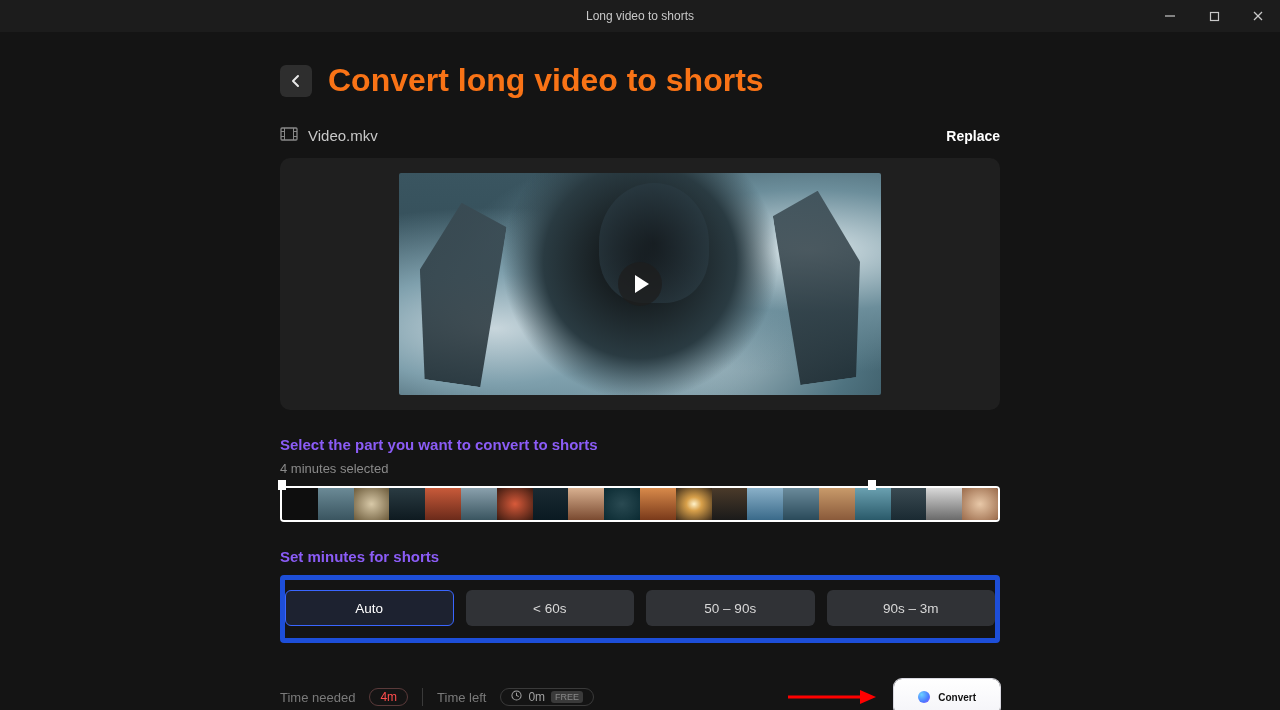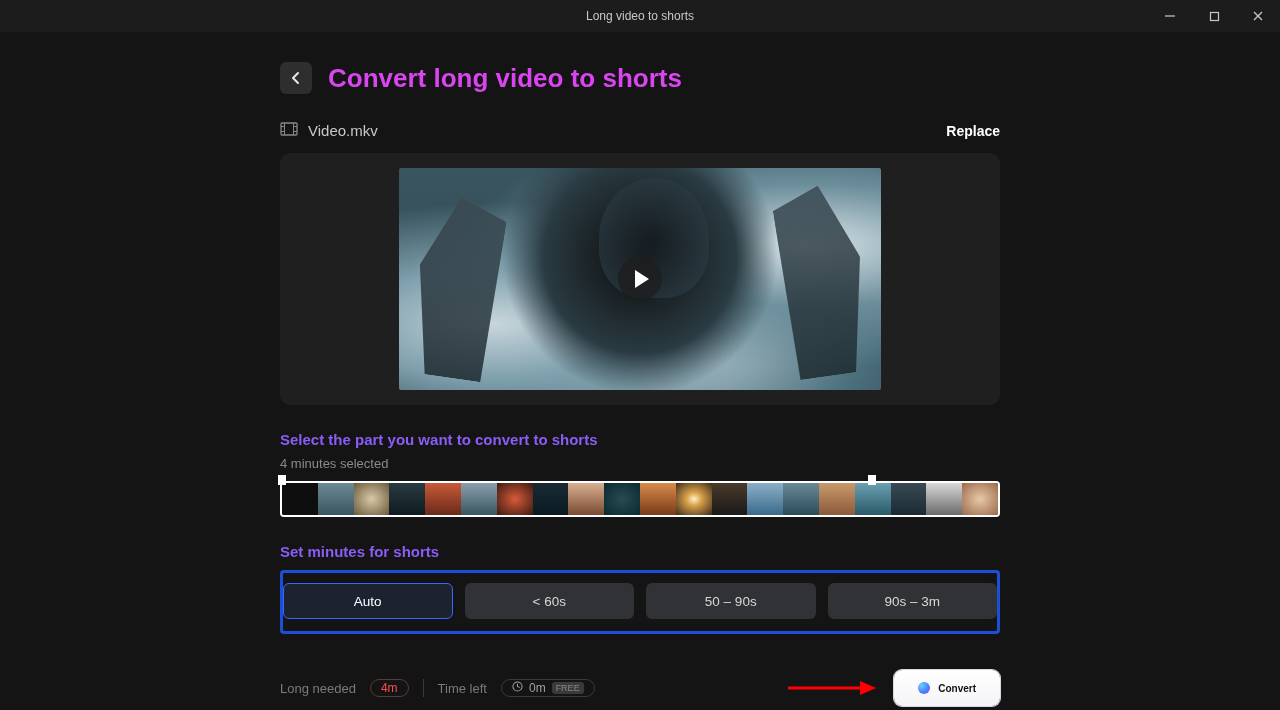--- a/index.html
+++ b/index.html
@@ -9,21 +9,21 @@
   .titlebar .title { font-size:12px; color:#c8c8c8; }
   .win-controls { position:absolute; right:0; top:0; height:32px; display:flex; }
   .win-btn { width:44px; height:32px; display:flex; align-items:center; justify-content:center; color:#c8c8c8; font-size:14px; cursor:pointer; }
   .win-btn svg { stroke:#c8c8c8; }
   .app { background:#141414; height:678px; padding-top:30px; }
   .panel { width:720px; margin:0 auto; }
   
   .hdr { display:flex; align-items:center; gap:16px; }
   .back-btn { width:32px; height:32px; border-radius:6px; background:#2e2e2e; display:flex; align-items:center; justify-content:center; cursor:pointer; }
   .back-btn svg { stroke:#e8e8e8; }
-  .hdr h1 { font-size:26px; font-weight:600; color:#d946ef; }
+  .hdr h1 { font-size:32px; font-weight:600; color:#f97316; }
   
   .filerow { display:flex; align-items:center; justify-content:space-between; margin-top:28px; }
   .fileinfo { display:flex; align-items:center; gap:10px; color:#c8c8c8; font-size:15px; }
   .fileinfo svg { stroke:#888; }
   .replace { color:#fff; font-weight:600; font-size:14px; cursor:pointer; }
   
   .preview { margin-top:14px; background:#1f1f1f; border-radius:10px; height:252px; display:flex; align-items:center; justify-content:center; }
   .videoimg { width:482px; height:222px; position:relative; border-radius:2px; overflow:hidden;
     background:
       radial-gradient(circle at 50% 40%, #0b0b0b 0%, #2a3b42 35%, transparent 50%),
@@ -63,21 +63,21 @@
   .thumb:nth-child(16){background:linear-gradient(#c89a6a,#8a5a3a);}
   .thumb:nth-child(17){background:linear-gradient(#6aa0b0,#2a5a6a);}
   .thumb:nth-child(18){background:linear-gradient(#3a4a52,#1a2a32);}
   .thumb:nth-child(19){background:linear-gradient(#d8d8d8,#6a6a6a);}
   .thumb:nth-child(20){background:radial-gradient(#e8c8a8,#9a6a4a);}
   .handle { position:absolute; top:-6px; width:8px; height:10px; background:#fff; }
   .handle.left { left:-2px; }
   .handle.right { right:124px; }
   
   .dur-section { margin-top:26px; }
-  .redbox { margin-top:10px; border:3px solid #1d4ed8; border-radius:4px; padding:10px 0 12px; }
+  .redbox { margin-top:10px; border:5px solid #1d4ed8; border-radius:4px; padding:10px 0 12px; }
   .dur-row { display:flex; gap:12px; }
   .dur-btn { flex:1; height:36px; border-radius:6px; background:#303236; color:#d8d8d8; font-size:13.5px; display:flex; align-items:center; justify-content:center; cursor:pointer; border:1px solid transparent;}
   .dur-btn.selected { background:#1d2230; border:1.5px solid #3a66ff; color:#fff; }
   
   .footer { margin-top:36px; display:flex; align-items:center; }
   .meta { display:flex; align-items:center; gap:14px; color:#7a7a7a; font-size:13px; }
   .pill { border:1px solid #5a3a3a; color:#ff4d4d; border-radius:999px; padding:1px 10px; font-size:12px; }
   .pill.gray { border-color:#3a3a3a; color:#a0a0a0; display:inline-flex; align-items:center; gap:6px;}
   .pill.gray .exttag { background:#3a3a3a; color:#888; border-radius:3px; font-size:9px; padding:1px 4px;}
   .sep { width:1px; height:18px; background:#3a3a3a; }
@@ -187,21 +187,21 @@
           <div class="dur-btn selected">Auto</div>
           <div class="dur-btn">&lt; 60s</div>
           <div class="dur-btn">50 – 90s</div>
           <div class="dur-btn">90s – 3m</div>
         </div>
       </div>
     </div>
 
     <div class="footer">
       <div class="meta">
-        <span>Long needed</span>
+        <span>Time needed</span>
         <span class="pill">4m</span>
         <span class="sep"></span>
         <span>Time left</span>
         <span class="pill gray">
           <span class="clock-icon">
             <svg width="11" height="11" viewBox="0 0 12 12" fill="none">
                 <circle cx="6" cy="6" r="5" stroke="#a0a0a0" stroke-width="1.1"></circle>
                 <polyline points="6,3.2 6,6 8,7" stroke="#a0a0a0" stroke-width="1.1" fill="none" stroke-linecap="round"></polyline>
               </svg>
           </span>

